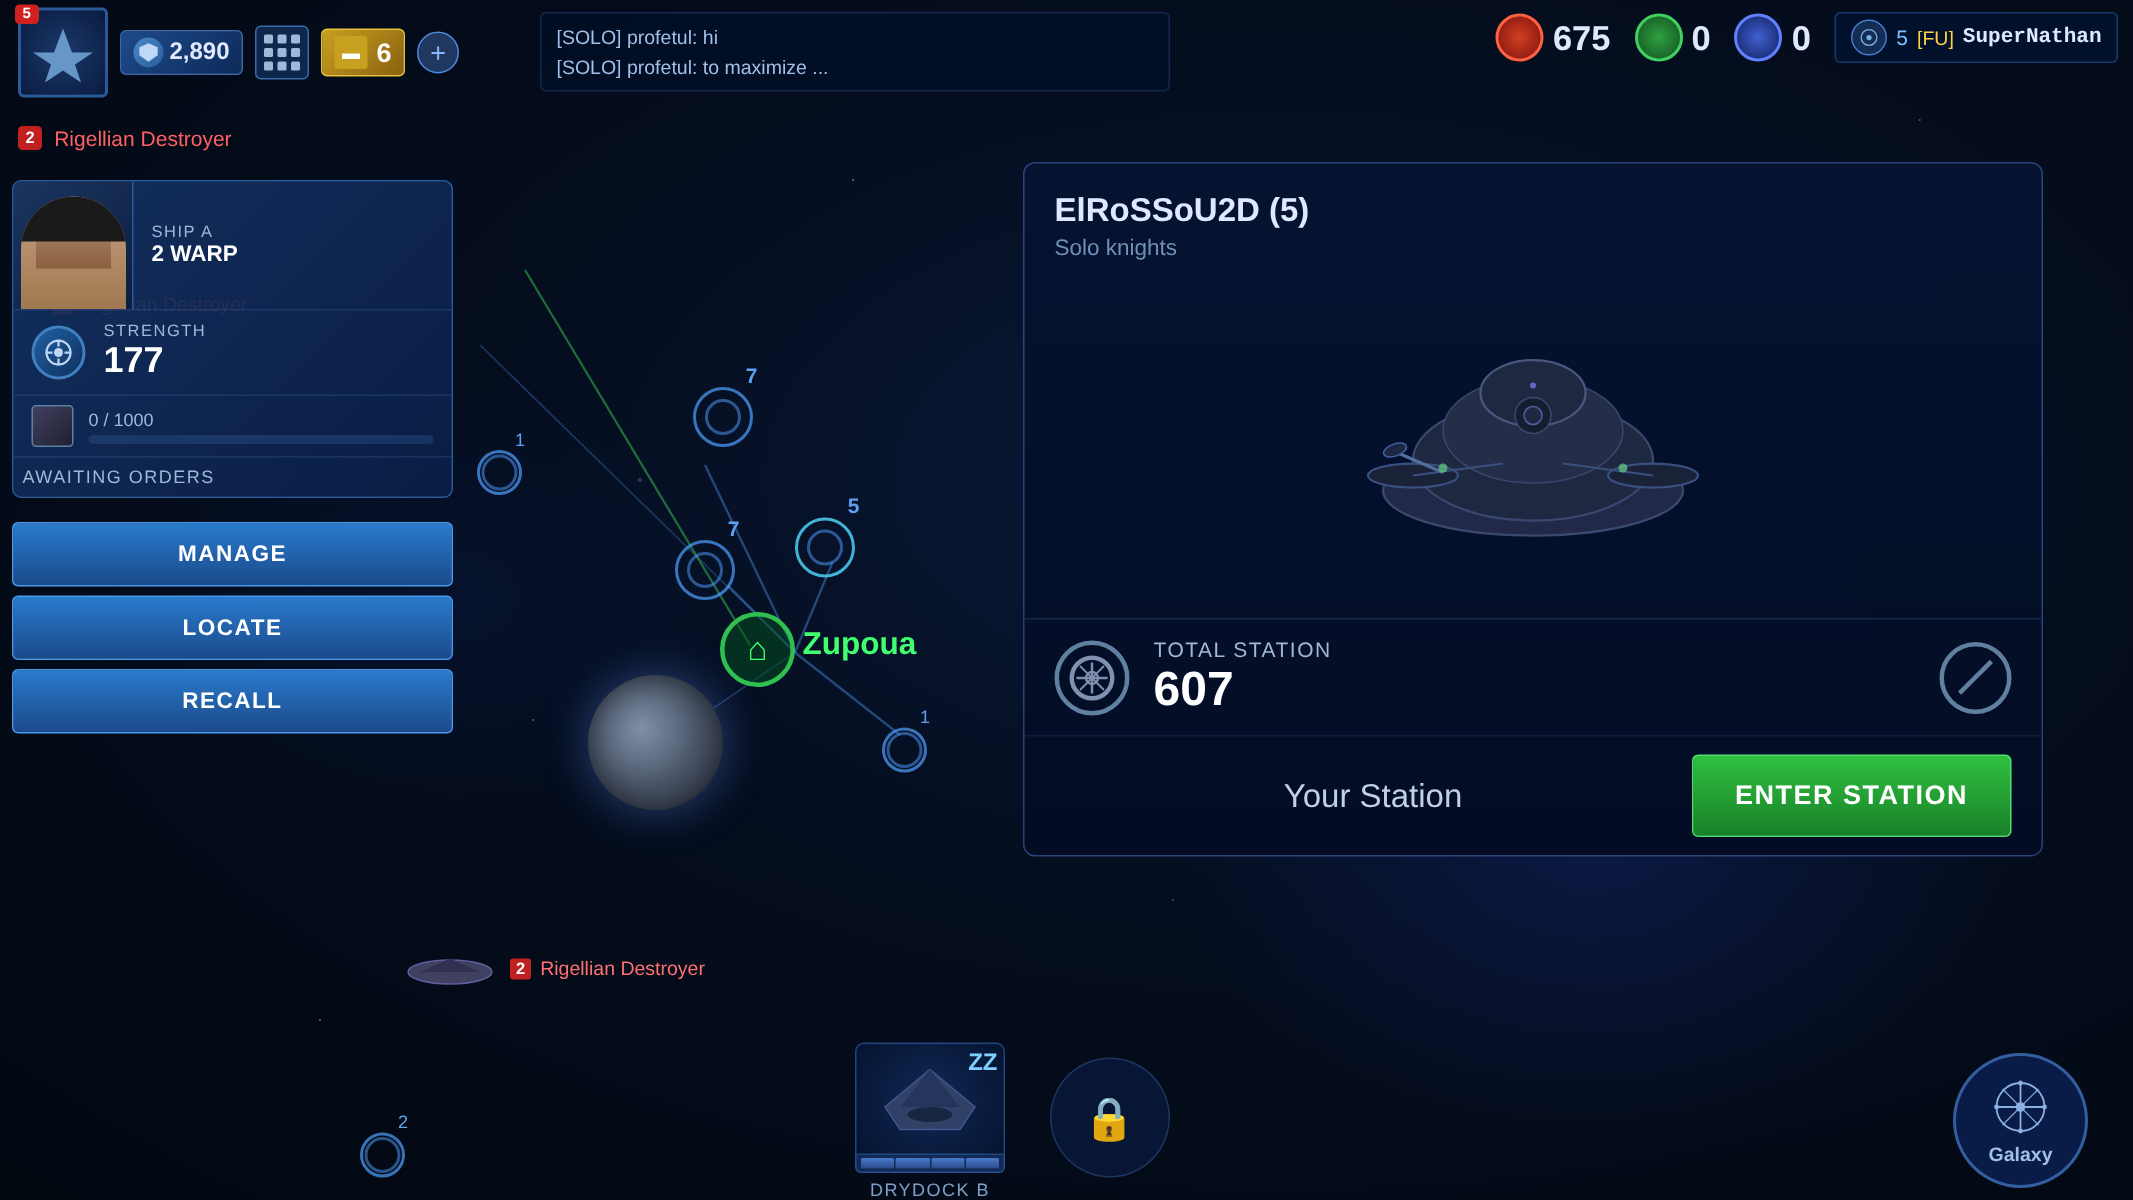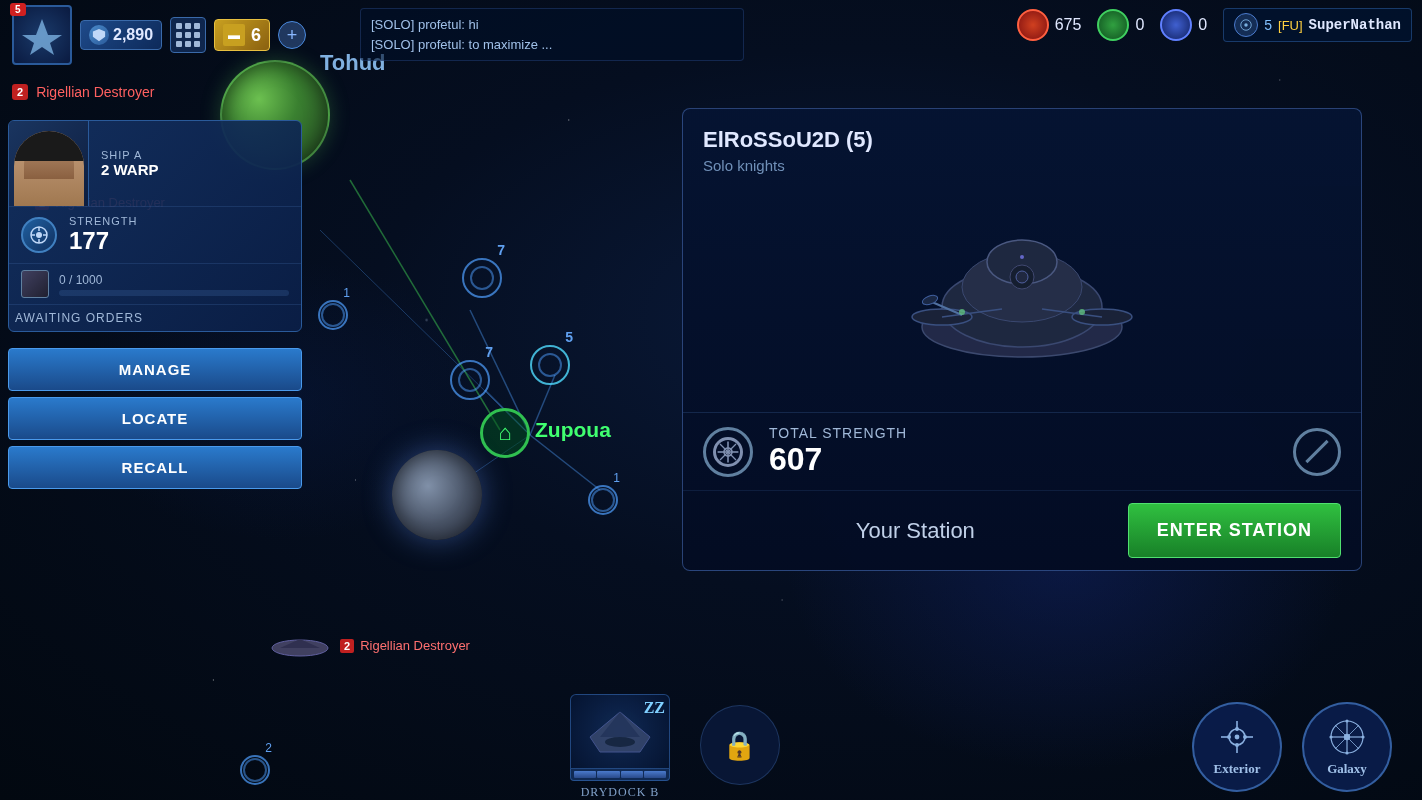--- a/index.html
+++ b/index.html
@@ -201,22 +201,22 @@
     .resource-icon-dilithium {
       width: 32px;
       height: 32px;
       background: radial-gradient(circle, #4060d0 0%, #102060 100%);
       border-radius: 50%;
       border: 2px solid #6080ff;
     }
 
     .resource-value {
       color: #e0e8ff;
-      font-size: 16px;
-      font-weight: normal;
+      font-size: 23px;
+      font-weight: bold;
     }
 
     .player-info {
       display: flex;
       align-items: center;
       gap: 6px;
       background: rgba(0,20,50,0.7);
       border: 1px solid rgba(60,120,200,0.4);
       border-radius: 4px;
       padding: 4px 10px;
@@ -725,21 +725,20 @@
       bottom: 0;
       left: 0;
       right: 0;
       height: 110px;
       z-index: 10;
       display: flex;
       align-items: center;
       justify-content: flex-end;
       padding: 0 36px;
       gap: 20px;
-      font-family: Liberation Serif, serif;
     }
 
     .drydock-slot {
       display: flex;
       flex-direction: column;
       align-items: center;
       position: relative;
     }
 
     .drydock-ship-icon {
@@ -928,21 +927,21 @@
       </div>
     </div>
 
     <div class="level-token">
       <span style="background:#c8a020;width:22px;height:22px;border-radius:2px;display:flex;align-items:center;justify-content:center;font-size:12px;">▬</span>
       <span>6</span>
     </div>
     <div class="add-btn">+</div>
   </div>
 
-  <div class="chat-area" style="left:360px; width:384px;">
+  <div class="chat-area" style="left:360px; width:420px;">
     <div class="chat-line">[SOLO] profetul: hi</div>
     <div class="chat-line">[SOLO] profetul: to maximize ...</div>
   </div>
 
   <div class="top-right-resources">
     <div class="resource-item">
       <div class="resource-icon-parsteel"></div>
       <span class="resource-value">675</span>
     </div>
     <div class="resource-item">
@@ -963,24 +962,20 @@
       </div>
       <span class="player-level">5</span>
       <span class="player-alliance">[FU]</span>
       <span class="player-name">SuperNathan</span>
     </div>
   </div>
 </div>
 
 <div class="map-area">
 
-  <div class="planet" style="top:60px;left:220px;">
-    <span class="planet-label">Tohud</span>
-    <div class="planet-sphere"></div>
-  </div>
 
   <div class="map-enemy" style="position:absolute;top:195px;left:35px;">
     <span class="map-enemy-badge">2</span>
     <span class="map-enemy-name">Rigellian Destroyer</span>
   </div>
 
   <div class="nav-node" style="position:absolute;top:258px;left:462px;">
     <span class="nav-num">7</span>
   </div>
   <div class="nav-node" style="position:absolute;top:360px;left:450px;">
@@ -1116,21 +1111,21 @@
         <svg viewBox="0 0 30 30" width="24" height="24">
           <circle cx="15" cy="15" r="5" stroke="#8090b0" stroke-width="2" fill="none"></circle>
           <line x1="15" y1="2" x2="15" y2="28" stroke="#8090b0" stroke-width="2"></line>
           <line x1="2" y1="15" x2="28" y2="15" stroke="#8090b0" stroke-width="2"></line>
           <line x1="5" y1="5" x2="25" y2="25" stroke="#8090b0" stroke-width="1.5"></line>
           <line x1="25" y1="5" x2="5" y2="25" stroke="#8090b0" stroke-width="1.5"></line>
         </svg>
       </div>
     </div>
     <div class="station-strength-info">
-      <div class="station-strength-label">TOTAL STRENGTH</div>
+      <div class="station-strength-label">TOTAL STATION</div>
       <div class="station-strength-value">607</div>
     </div>
     <div class="station-blocked-icon"></div>
   </div>
 
   <div class="station-action-row">
     <div class="your-station-label">Your Station</div>
     <button class="btn-enter-station">ENTER STATION</button>
   </div>
 </div>
@@ -1153,35 +1148,20 @@
       <div class="drydock-bar-seg"></div>
       <div class="drydock-bar-seg"></div>
     </div>
     <span class="drydock-label">DRYDOCK B</span>
   </div>
 
   <div class="lock-slot" style="position:absolute;left:700px;bottom:15px;">
     <span class="lock-icon">🔒</span>
   </div>
 
-  <div class="nav-btn-exterior" style="position:absolute;right:140px;bottom:8px;">
-    <svg viewBox="0 0 50 50" width="40" height="40">
-      <circle cx="25" cy="25" r="10" stroke="#8ab0e0" stroke-width="2" fill="none"></circle>
-      <line x1="25" y1="5" x2="25" y2="15" stroke="#8ab0e0" stroke-width="2"></line>
-      <line x1="25" y1="35" x2="25" y2="45" stroke="#8ab0e0" stroke-width="2"></line>
-      <line x1="5" y1="25" x2="15" y2="25" stroke="#8ab0e0" stroke-width="2"></line>
-      <line x1="35" y1="25" x2="45" y2="25" stroke="#8ab0e0" stroke-width="2"></line>
-      <circle cx="25" cy="25" r="3" fill="#8ab0e0"></circle>
-      <circle cx="25" cy="15" r="2.5" fill="#8ab0e0"></circle>
-      <circle cx="25" cy="35" r="2.5" fill="#8ab0e0"></circle>
-      <circle cx="15" cy="25" r="2.5" fill="#8ab0e0"></circle>
-      <circle cx="35" cy="25" r="2.5" fill="#8ab0e0"></circle>
-    </svg>
-    <span class="nav-btn-label">Exterior</span>
-  </div>
 
   <div class="nav-btn-galaxy" style="position:absolute;right:30px;bottom:8px;">
     <svg viewBox="0 0 50 50" width="40" height="40">
       <circle cx="25" cy="25" r="20" stroke="#8ab0e0" stroke-width="1.5" fill="none"></circle>
       <line x1="5" y1="25" x2="45" y2="25" stroke="#8ab0e0" stroke-width="1.5"></line>
       <line x1="25" y1="5" x2="25" y2="45" stroke="#8ab0e0" stroke-width="1.5"></line>
       <line x1="10" y1="10" x2="40" y2="40" stroke="#8ab0e0" stroke-width="1"></line>
       <line x1="40" y1="10" x2="10" y2="40" stroke="#8ab0e0" stroke-width="1"></line>
       <circle cx="25" cy="25" r="4" fill="#8ab0e0"></circle>
       <circle cx="25" cy="5" r="2" fill="#8ab0e0"></circle>

